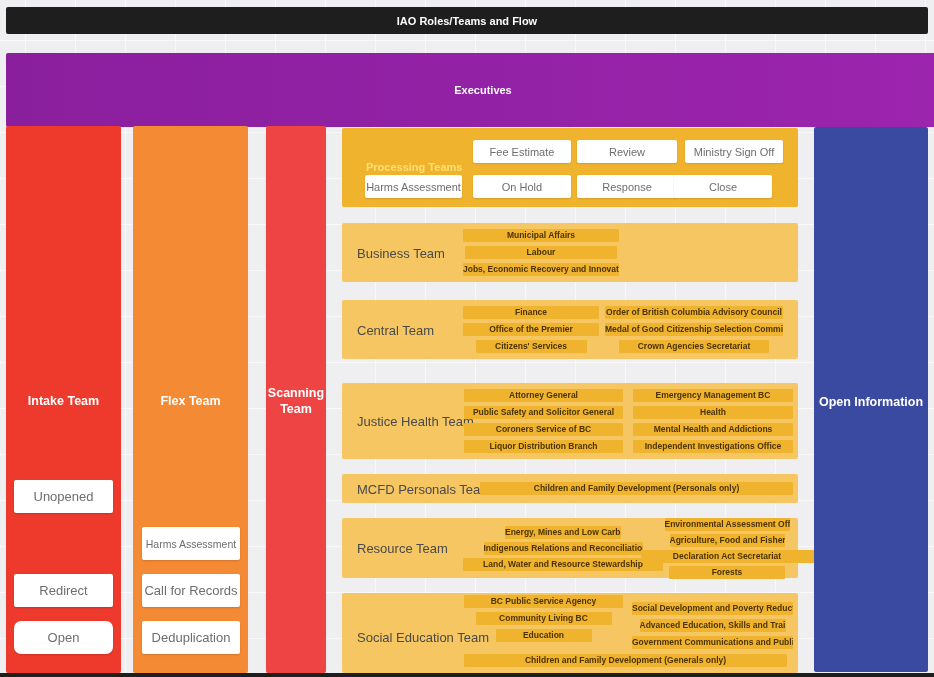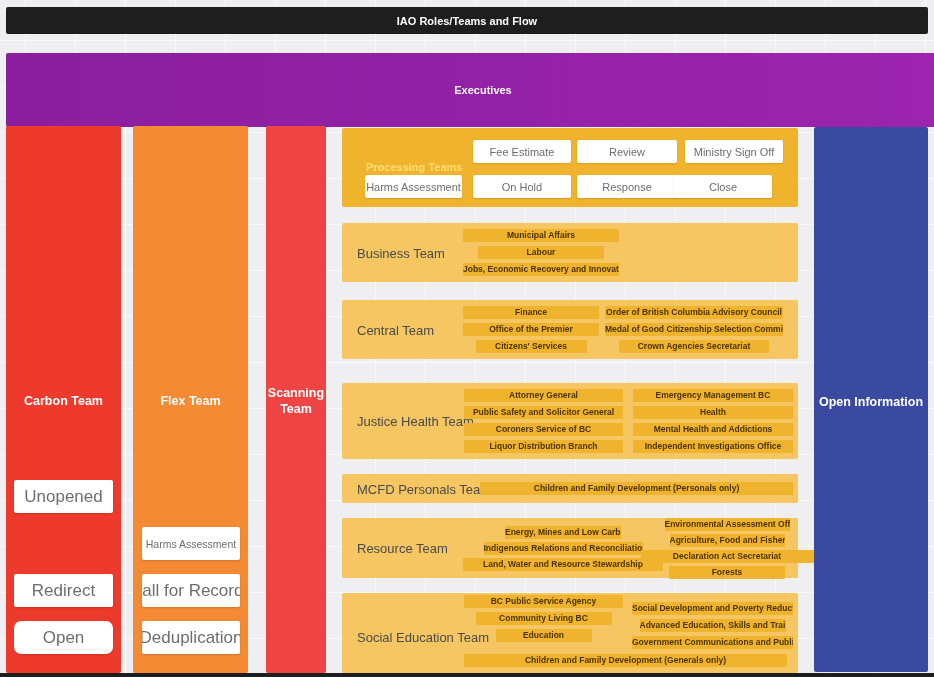--- a/index.html
+++ b/index.html
@@ -17,21 +17,21 @@
   
   .titlebar{left:6px;top:7px;width:922px;height:27px;background:#1f1e1e;border-radius:2px;
     display:flex;align-items:center;justify-content:center;color:#fff;font-size:11px;font-weight:700;}
   .execbar{left:6px;top:53px;width:922px;height:74px;background:linear-gradient(90deg,#8a1f9d,#9c24ae);
     border-radius:2px;display:flex;align-items:center;justify-content:center;color:#fff;font-size:11px;font-weight:700;padding-left:16px;}
   .bottombar{left:0;top:673px;width:934px;height:4px;background:#1f1e1e;}
   
   .vcol{top:126px;height:547px;border-radius:2px;}
   .vcol .vlabel{position:absolute;left:0;width:100%;text-align:center;color:#fff;
     font-size:12.5px;font-weight:700;line-height:1.25;}
-  .vbtn{position:absolute;background:#fff;border-radius:2px;color:#6e6e6e;font-size:17px;
+  .vbtn{position:absolute;background:#fff;border-radius:2px;color:#6e6e6e;font-size:13px;
     display:flex;align-items:center;justify-content:center;box-shadow:0 1px 2px rgba(0,0,0,.15);
     height:33px;white-space:nowrap;overflow:hidden;cursor:pointer;}
   
   .panel{position:absolute;left:342px;width:456px;background:#f5c661;border-radius:2px;}
   .panel.amber{background:#f0b32d;}
   .panel-label{position:absolute;left:15px;top:50%;transform:translateY(-50%);
     font-size:13px;color:#4a4a4a;white-space:nowrap;}
   .proc-label{position:absolute;left:24px;top:33px;font-size:11px;font-weight:700;color:#ffdf73;white-space:nowrap;}
   .pbtn{position:absolute;height:23px;background:#fff;border-radius:2px;color:#6e6e6e;font-size:11px;
     display:flex;align-items:center;justify-content:center;box-shadow:0 1px 2px rgba(0,0,0,.12);
@@ -47,21 +47,21 @@
 
 <div class="abs titlebar">
   <span>IAO Roles/Teams and Flow</span>
 </div>
 
 <div class="abs execbar">
   <span>Executives</span>
 </div>
 
 <div class="abs vcol" style="left:6px;width:115px;background:#ee3a2c;">
-  <div class="vlabel" style="top:268px;">Carbon Team</div>
+  <div class="vlabel" style="top:268px;">Intake Team</div>
   <div class="vbtn" style="left:8px;top:354px;width:99px;">Unopened</div>
   <div class="vbtn" style="left:8px;top:448px;width:99px;">Redirect</div>
   <div class="vbtn" style="left:8px;top:495px;width:99px;border-radius:7px;">Open</div>
 </div>
 
 <div class="abs vcol" style="left:133px;width:115px;background:#f58a35;">
   <div class="vlabel" style="top:268px;">Flex Team</div>
   <div class="vbtn" style="left:9px;top:401px;width:98px;font-size:10.5px;">Harms Assessment</div>
   <div class="vbtn" style="left:9px;top:448px;width:98px;">Call for Records</div>
   <div class="vbtn" style="left:9px;top:495px;width:98px;">Deduplication</div>
@@ -83,21 +83,21 @@
   <div class="pbtn" style="left:23px;top:47px;width:97px;">Harms Assessment</div>
   <div class="pbtn" style="left:131px;top:47px;width:98px;">On Hold</div>
   <div class="pbtn" style="left:235px;top:47px;width:100px;">Response</div>
   <div class="pbtn" style="left:332px;top:47px;width:98px;">Close</div>
 </div>
 
 <div class="panel" style="top:223px;height:59px;">
   <div class="panel-label">Business Team</div>
   <div class="chipcol" style="left:121px;width:156px;">
     <div class="chip" style="width:156px;">Municipal Affairs</div>
-    <div class="chip" style="width:126px;">Labour</div>
+    <div class="chip" style="width:152px;">Labour</div>
     <div class="chip" style="width:156px;">Jobs, Economic Recovery and Innovation</div>
   </div>
 </div>
 
 <div class="panel" style="top:300px;height:59px;">
   <div class="panel-label">Central Team</div>
   <div class="chipcol" style="left:121px;width:136px;">
     <div class="chip" style="width:136px;">Finance</div>
     <div class="chip" style="width:136px;">Office of the Premier</div>
     <div class="chip" style="width:111px;">Citizens' Services</div>

